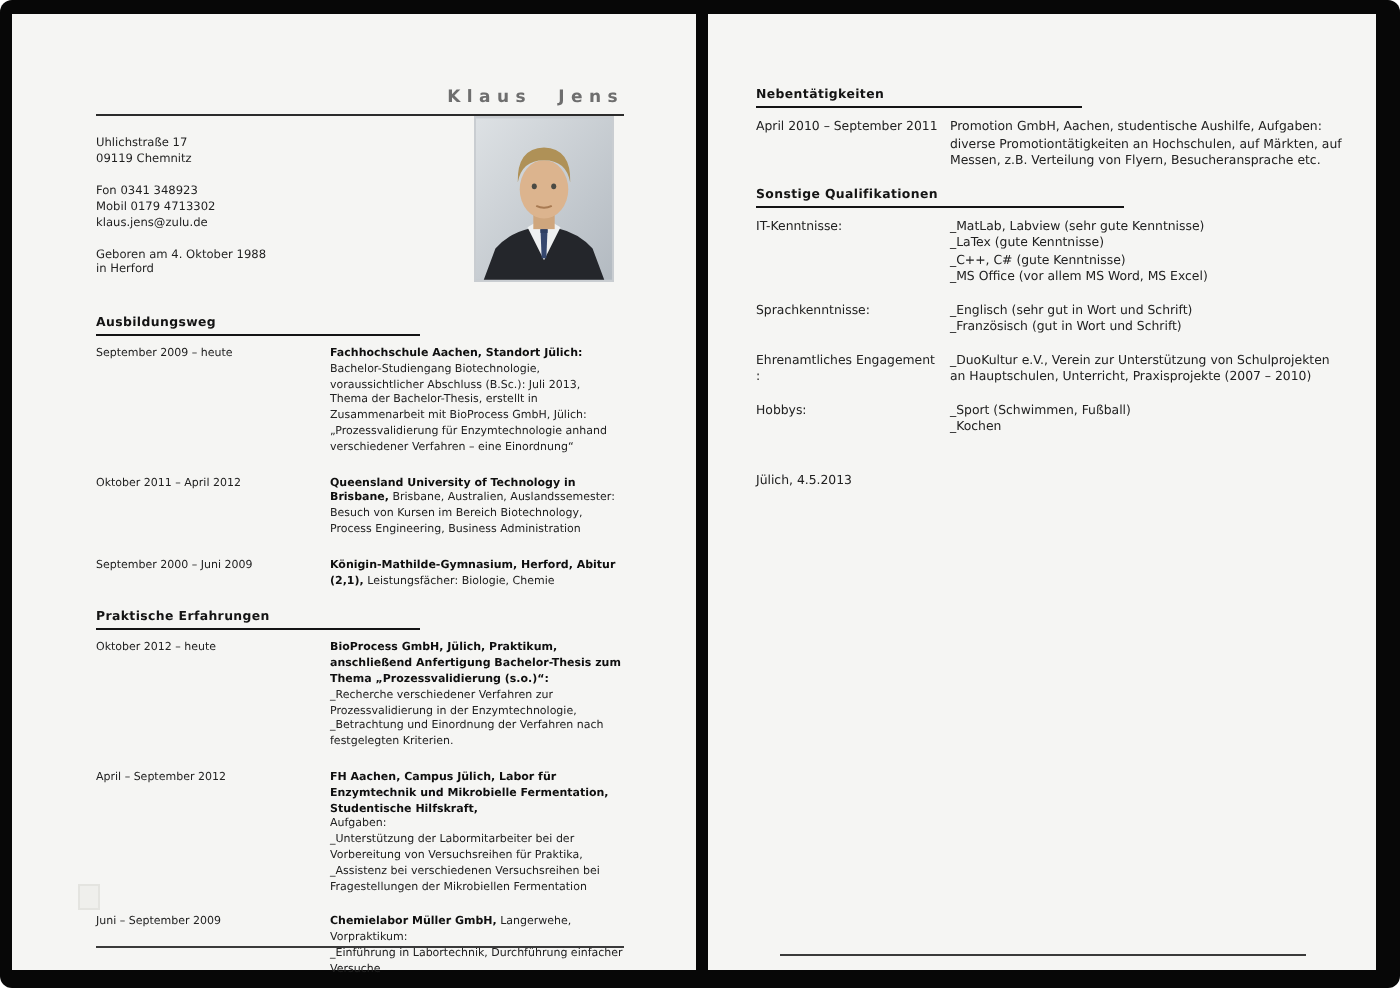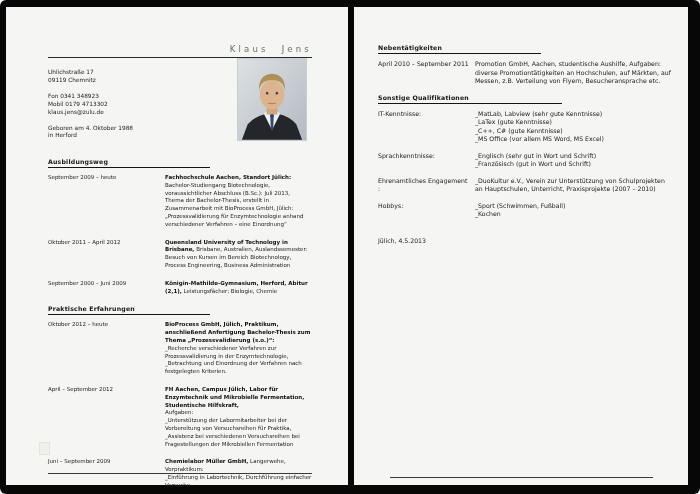--- a/index.html
+++ b/index.html
@@ -13,21 +13,21 @@
     position:relative; width:700px; height:494px;
     background:#070707; border-radius:6px; overflow:hidden;
   }
   .page { position:absolute; top:7px; height:478px; background:#f5f5f3; }
   .page-left  { left:6px;  width:342px; }
   .page-right { left:354px; width:334px; }
 
   
   .name {
     position:absolute; top:37px; left:42px; width:264px;
-    text-align:right; font-size:8.5px; font-weight:normal;
+    text-align:right; font-size:8.5px; font-weight:bold;
     color:#6e6e6e; letter-spacing:3.2px; word-spacing:7px; white-space:nowrap;
   }
   .rule-top { position:absolute; top:50px; left:42px; width:264px; height:1px; background:#2b2b2b; }
   .contact { position:absolute; top:62px; left:42px; font-size:5.8px; line-height:7.9px; color:#1e1e1e; }
   .contact .grp { margin-bottom:8px; }
   .contact .line { white-space:nowrap; }
   .email { color:#1e1e1e; text-decoration:none; }
   .photo {
     position:absolute; top:51px; left:231px; width:70px; height:83px;
     border:1px solid #c9cdd1; box-sizing:border-box; overflow:hidden; background:#c3c9cf;

